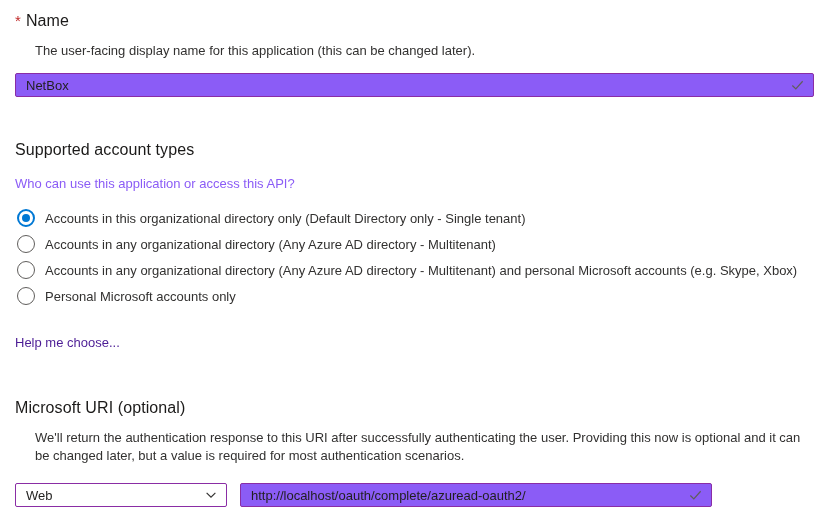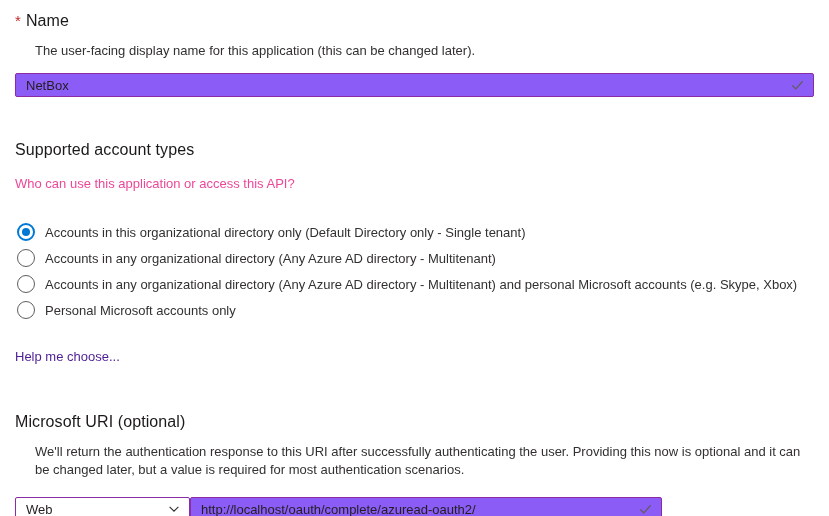--- a/index.html
+++ b/index.html
@@ -60,23 +60,23 @@
     align-items: center;
     justify-content: center;
     pointer-events: none;
   }
   .input-icon svg { display: block; }
 
   #name-input-wrap { margin-top: 13px; width: 799px; }
 
   .section { margin-top: 42px; }
 
-  .question-text { font-size: 13px; line-height: 18px; color: #ec4899; margin-top: 15px; }
-
-  .radio-list { margin-top: 26px; }
+  .question-text { font-size: 13px; line-height: 18px; color: #8b5cf6; margin-top: 15px; }
+
+  .radio-list { margin-top: 12px; }
   .radio-row {
     display: flex;
     align-items: center;
     height: 26px;
     cursor: pointer;
   }
   .radio-outer {
     width: 18px;
     height: 18px;
     border-radius: 50%;
@@ -109,28 +109,29 @@
 
   .redirect-section { margin-top: 46px; }
 
   .redirect-row {
     margin-top: 18px;
     display: flex;
     align-items: center;
   }
   .platform-select {
     position: relative;
-    width: 175px;
+    width: 212px;
     height: 24px;
     border: 1px solid #8a2da5;
     border-radius: 2px;
     background: #fff;
     display: flex;
     align-items: center;
     cursor: pointer;
+    margin-right: 13px;
   }
   .platform-select .select-value {
     font-size: 13px;
     color: #201f1e;
     padding-left: 10px;
   }
   .select-chevron {
     position: absolute;
     right: 8px;
     top: 50%;

